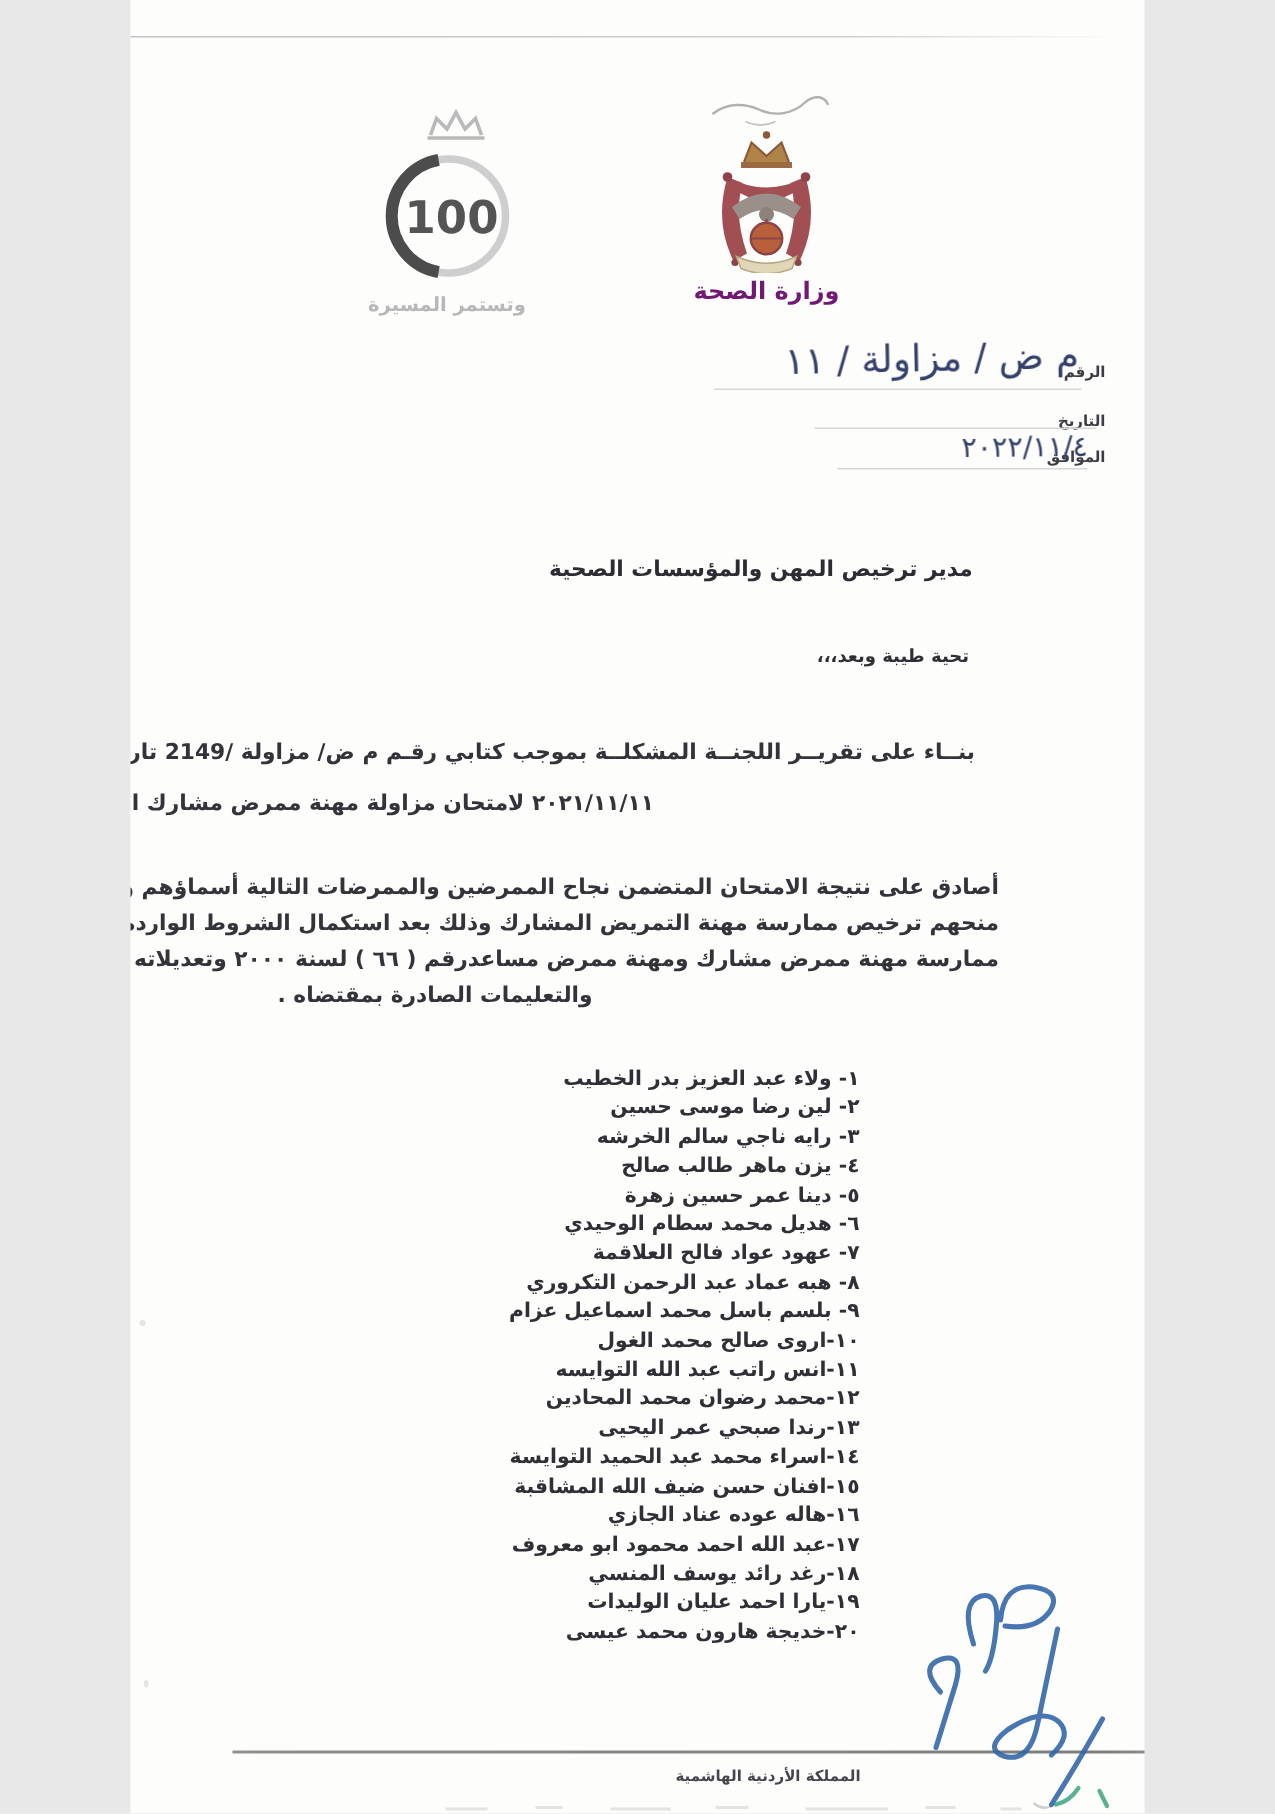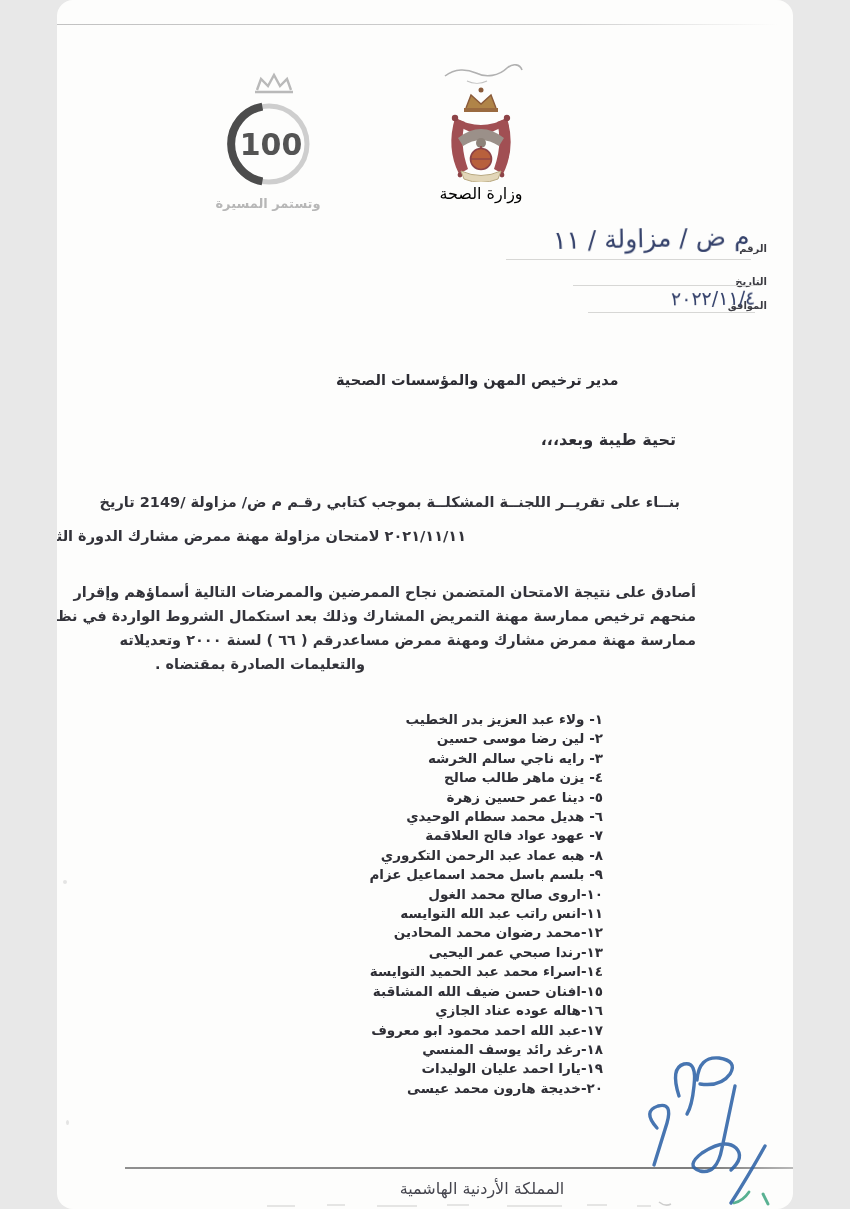--- a/index.html
+++ b/index.html
@@ -1,57 +1,57 @@
 <!DOCTYPE html>
 <html lang="ar"><head>
 <meta charset="utf-8">
 <style>
   html,body{margin:0;padding:0;background:#e8e8e8;}
   .page{
-    position:relative;width:736px;height:1209px;margin:0 auto;
+    position:relative;width:676px;height:1209px;margin:0 auto;
     background:#fdfdfc;overflow:hidden;
-    font-family:"DejaVu Sans",sans-serif;color:#2f2f36;border-radius:16px;
+    font-family:"DejaVu Sans",sans-serif;color:#2f2f36;
   }
   .abs{position:absolute;}
   .rtl{direction:rtl;unicode-bidi:embed;}
   .nowrap{white-space:nowrap;}
   .top-scan-line{left:0;top:24px;width:100%;height:1px;
     background:linear-gradient(to right,#c2c2c2 0%,#cfcfcf 70%,rgba(210,210,210,0) 98%);}
   
   .centennial{left:156px;top:72px;width:110px;text-align:center;}
   .centennial-caption{margin-top:2px;font-size:13px;font-weight:bold;color:#b7b7b7;
     letter-spacing:.5px;filter:blur(.3px);}
   
   .emblem{left:358px;top:64px;width:132px;text-align:center;}
   .ministry-name{left:368px;top:184px;width:112px;text-align:center;
-    font-size:16px;font-weight:normal;color:#000000;letter-spacing:.5px;filter:blur(.35px);}
+    font-size:16px;font-weight:bold;color:#701a75;letter-spacing:.5px;filter:blur(.35px);}
   
   .ref-label{right:26px;font-size:10px;font-weight:bold;color:#3d3d44;}
   .hand{color:#33406a;filter:blur(.2px);}
   .ref-number-value{top:224px;right:44px;font-size:25px;transform:rotate(-1.2deg);}
   .ref-corr-value{top:287px;right:38px;font-size:19px;direction:ltr;transform:rotate(-.5deg);}
   .ref-line{height:1px;background:#d7d7d5;}
   
   .recipient{left:279px;top:372px;font-size:14.5px;font-weight:bold;color:#2c2c33;}
-  .greeting{top:430px;right:117px;font-size:16px;font-weight:bold;}
+  .greeting{top:430px;right:117px;font-size:12px;font-weight:bold;}
   .body-line{font-size:14.5px;font-weight:bold;color:#33333a;letter-spacing:0;}
   .p1-l1{top:494px;right:113px;}
   .p1-l2{top:528px;right:327px;}
   .p2-l1{top:584px;right:97px;}
   .p2-l2{top:608px;right:97px;}
   .p2-l3{top:632px;right:97px;}
   .p2-l4{top:656px;left:98px;}
   
   .names{top:710px;right:190px;text-align:right;}
   .name-line{font-size:13.5px;font-weight:bold;color:#2f2f36;line-height:19.4px;white-space:nowrap;direction:rtl;}
   
   .footer-line{left:68px;top:1167px;width:732px;height:1.5px;
     background:linear-gradient(to right,#8f8f8f 0%,#7d7d7d 80%,rgba(140,140,140,.2) 100%);}
   .footer-country{left:330px;top:1179px;width:190px;text-align:center;
-    font-size:16px;font-weight:normal;color:#45454e;filter:blur(.4px);}
+    font-size:10px;font-weight:bold;color:#45454e;filter:blur(.4px);}
   .footer-cut{left:150px;top:1199px;width:560px;height:10px;opacity:.5;}
   .signature{right:0;top:1028px;width:180px;height:181px;}
   .speck{background:#9a9a9a;border-radius:50%;opacity:.25;}
 </style>
 </head>
 <body>
 
 <div class="page">
 
   <div class="abs top-scan-line"></div>

